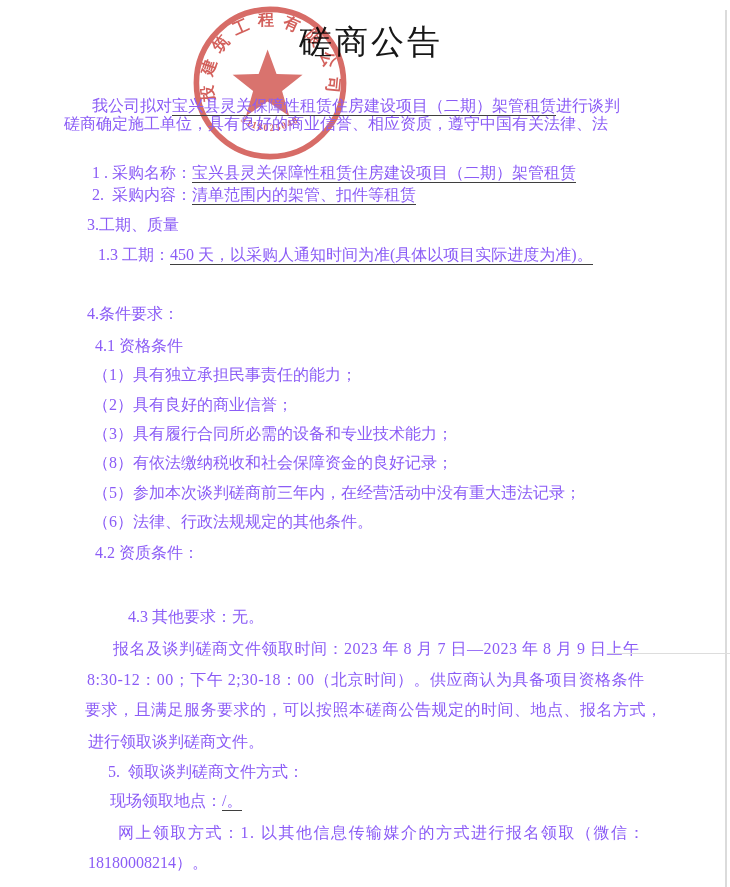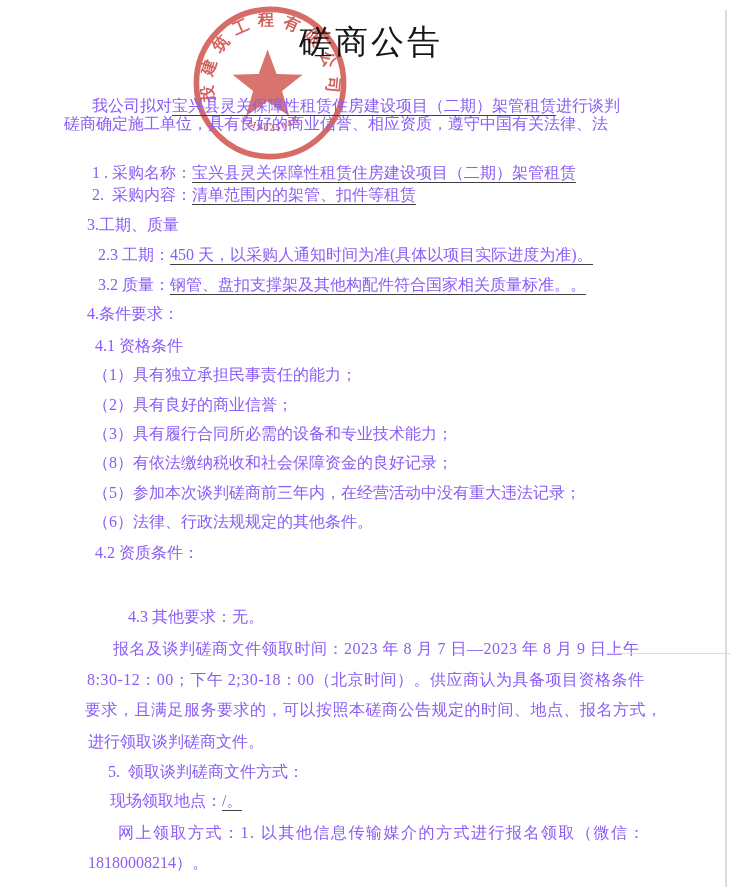--- a/index.html
+++ b/index.html
@@ -45,22 +45,21 @@
     </text>
   </svg>
 
   <div class="ln" style="left:92px;top:97px"><span>我公司拟对</span><span class="u">宝兴县灵关保障性租赁住房建设项目（二期）架管租赁</span><span>进行谈判</span></div>
   <div class="ln" style="left:64px;top:115px">磋商确定施工单位，具有良好的商业信誉、相应资质，遵守中国有关法律、法</div>
 
   <div class="ln" style="left:92px;top:164px"><span>1 . 采购名称：</span><span class="u">宝兴县灵关保障性租赁住房建设项目（二期）架管租赁</span></div>
   <div class="ln" style="left:92px;top:186px"><span>2.  采购内容：</span><span class="u">清单范围内的架管、扣件等租赁</span></div>
 
   <div class="ln" style="left:87px;top:216px">3.工期、质量</div>
-  <div class="ln" style="left:98px;top:246px"><span>2.3 工期：</span><span class="u">450 天，以采购人通知时间为准(具体以项目实际进度为准)。</span></div>
-  <div class="ln" style="left:98px;top:276px"><span>3.2 质量：</span><span class="u">钢管、盘扣支撑架及其他构配件符合国家相关质量标准。。</span></div>
+  <div class="ln" style="left:98px;top:246px"><span>1.3 工期：</span><span class="u">450 天，以采购人通知时间为准(具体以项目实际进度为准)。</span></div>
 
   <div class="ln" style="left:87px;top:305px">4.条件要求：</div>
   <div class="ln" style="left:95px;top:337px">4.1 资格条件</div>
 
   <div class="ln" style="left:93px;top:366px">（1）具有独立承担民事责任的能力；</div>
   <div class="ln" style="left:93px;top:396px">（2）具有良好的商业信誉；</div>
   <div class="ln" style="left:93px;top:425px">（3）具有履行合同所必需的设备和专业技术能力；</div>
   <div class="ln" style="left:93px;top:454px">（8）有依法缴纳税收和社会保障资金的良好记录；</div>
   <div class="ln" style="left:93px;top:484px">（5）参加本次谈判磋商前三年内，在经营活动中没有重大违法记录；</div>
   <div class="ln" style="left:93px;top:513px">（6）法律、行政法规规定的其他条件。</div>

